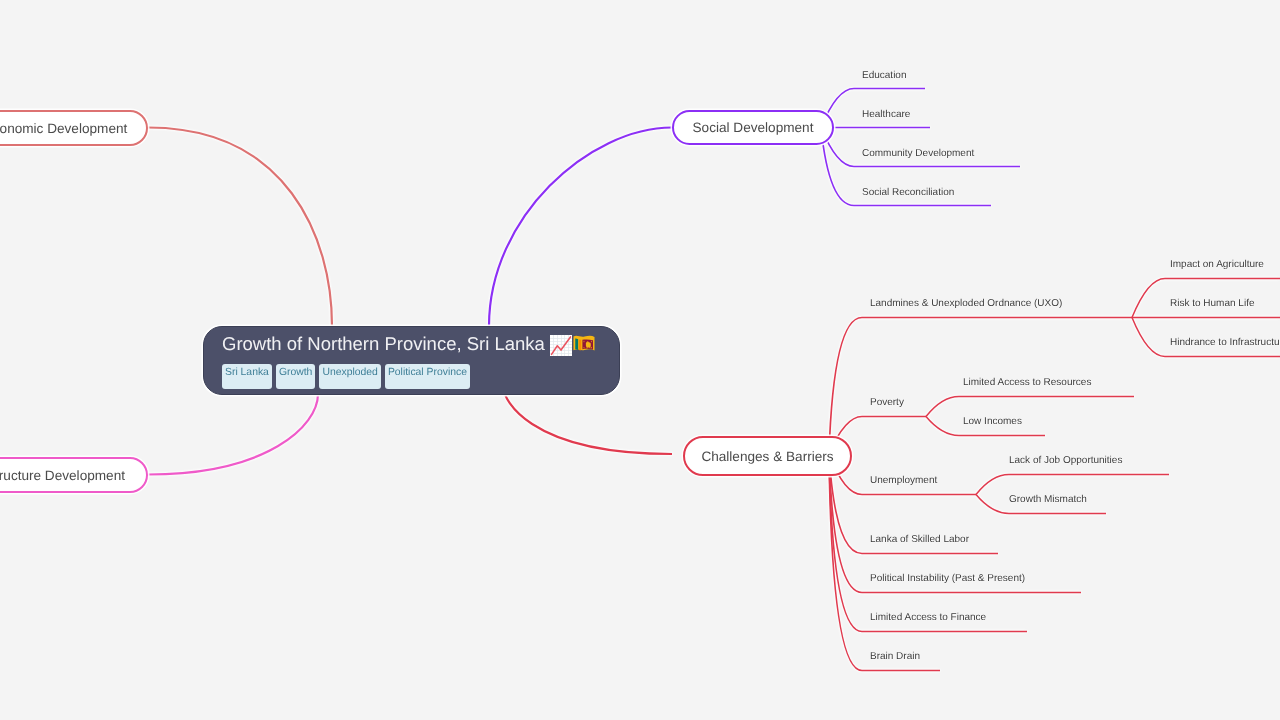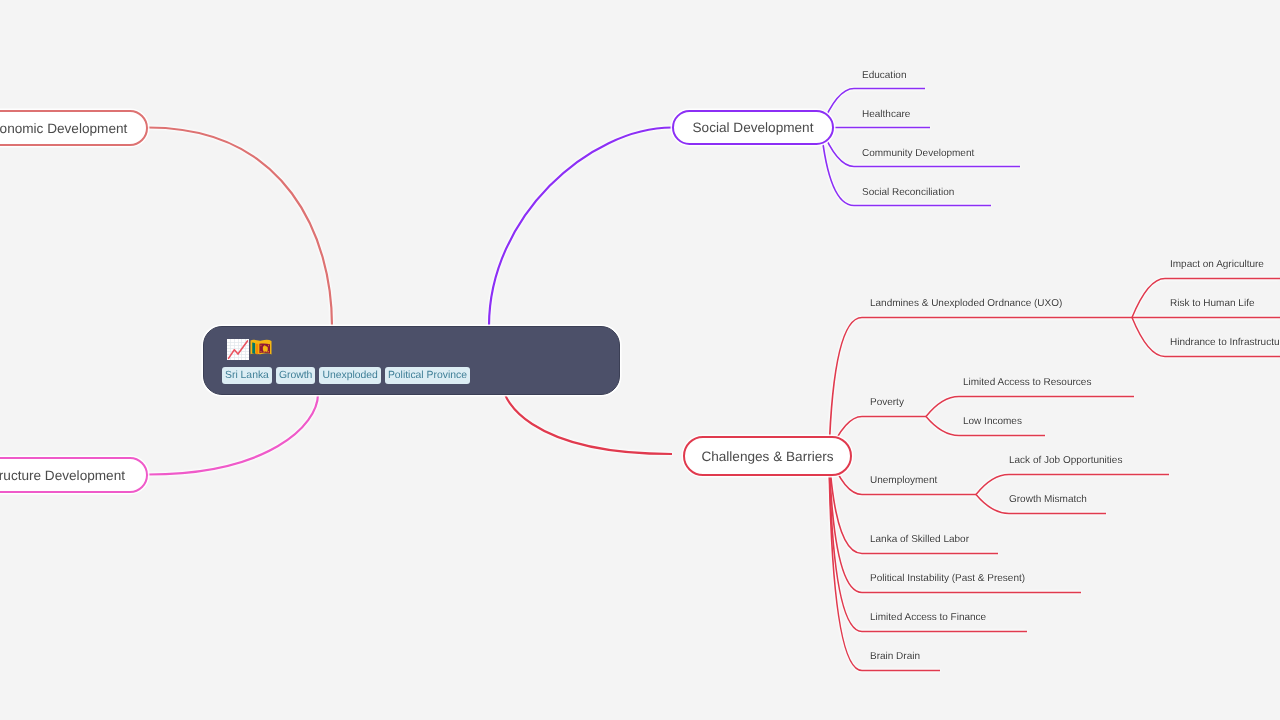--- a/index.html
+++ b/index.html
@@ -21,21 +21,21 @@
     display:flex;flex-direction:column;justify-content:center;
     padding:0 20px 0 18px;
   }
   .root-title{color:#f0f0f3;font-size:18.5px;line-height:22px;white-space:nowrap;
     display:flex;align-items:center;}
   .root-title .emoji{display:inline-block;line-height:0;position:relative;top:2px;}
   #emoji-chart{margin-left:5px;}
   #emoji-flag{margin-left:1px;top:0px;}
   .root-tags{display:flex;gap:4px;margin-top:9px;}
   .tag{background:#dcedf4;color:#3f7f97;font-size:10.4px;line-height:11px;
-       padding:3px 3px 3px 3px;border-radius:3px;white-space:nowrap;}
+       padding:3px 3px 11px 3px;border-radius:3px;white-space:nowrap;}
 
   
   .pill{position:absolute;background:#ffffff;border-radius:999px;
         box-shadow:0 0 0 1.5px rgba(255,255,255,0.9);
         display:flex;align-items:center;justify-content:center;
         white-space:nowrap;font-size:13.6px;color:#4b4b4b;box-sizing:border-box;}
 
   
   .leaf{position:absolute;white-space:nowrap;font-size:10px;color:#3b3b3b;
         line-height:15px;
@@ -65,20 +65,21 @@
       <path d="M1132 317.5 H1290" fill="none" stroke="#e03a4e" stroke-width="1.5" stroke-linecap="butt"></path>
       <path d="M1132 317.5 Q1148.00 356.5,1165 356.5 H1290" fill="none" stroke="#e03a4e" stroke-width="1.5" stroke-linecap="butt"></path>
       <path d="M926 416.5 Q942.00 396.5,959 396.5 H1134" fill="none" stroke="#e03a4e" stroke-width="1.5" stroke-linecap="butt"></path>
       <path d="M926 416.5 Q942.00 435.5,959 435.5 H1045" fill="none" stroke="#e03a4e" stroke-width="1.5" stroke-linecap="butt"></path>
       <path d="M976 494.5 Q992.00 474.5,1009 474.5 H1169" fill="none" stroke="#e03a4e" stroke-width="1.5" stroke-linecap="butt"></path>
       <path d="M976 494.5 Q992.00 513.5,1009 513.5 H1106" fill="none" stroke="#e03a4e" stroke-width="1.5" stroke-linecap="butt"></path>
     </svg>
 
   <div class="root" id="root-node" style="left: 203px; top: 326px; width: 417px; height: 69px;">
     <div class="root-title">
+      <span>Growth of Northern Province, Sri Lanka</span>
       <span class="emoji" id="emoji-chart"><svg width="22" height="21" viewBox="0 0 36 34" shape-rendering="crispEdges">
    <rect x="0" y="0" width="36" height="34" fill="#fff"></rect>
    <g stroke="#dfe6ea" stroke-width="1.1">
     <path d="M6 0v34M12 0v34M18 0v34M24 0v34M30 0v34M0 5h36M0 10h36M0 15h36M0 20h36M0 25h36M0 30h36"></path>
    </g>
    <path d="M2.5 31.5 L12 17.5 L18 24.5 L33.5 3" fill="none" stroke="#ea5460" stroke-width="2.6" stroke-linecap="round" stroke-linejoin="round" shape-rendering="geometricPrecision"></path>
   </svg></span>
       <span class="emoji" id="emoji-flag"><svg width="22" height="21" viewBox="0 0 44 42">
    <path d="M1 7 C8 3 15 9 23 7.2 C31 5.2 38 5.1 43 7.8 L43 35 C38 32 31 31.8 23 33.9 C15 36 8 30.5 1 34.6 Z" fill="#f5b612"></path>
    <path d="M4.5 11.2 C6.6 11.1 8.3 12 10.3 12.7 L10.3 34 C8.3 33.3 6.6 32.4 4.5 32.5 Z" fill="#00796b"></path>

